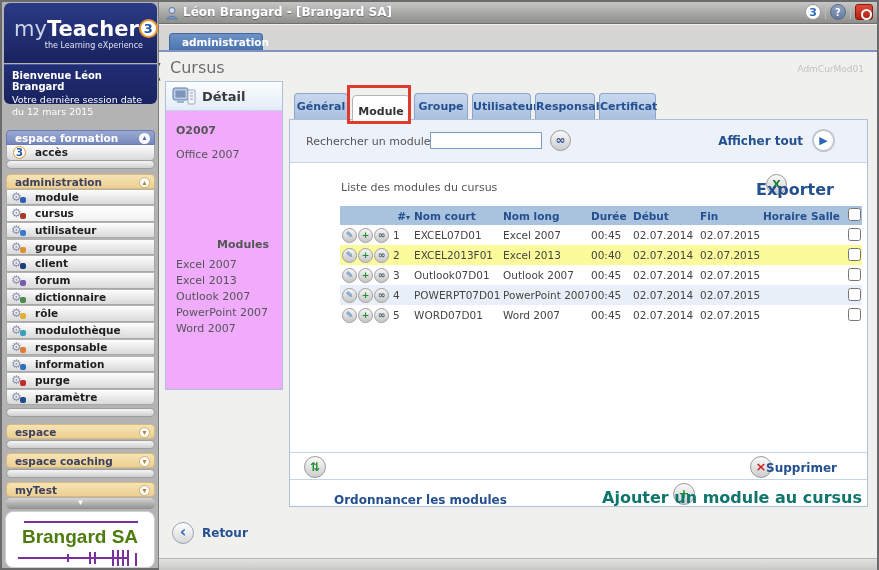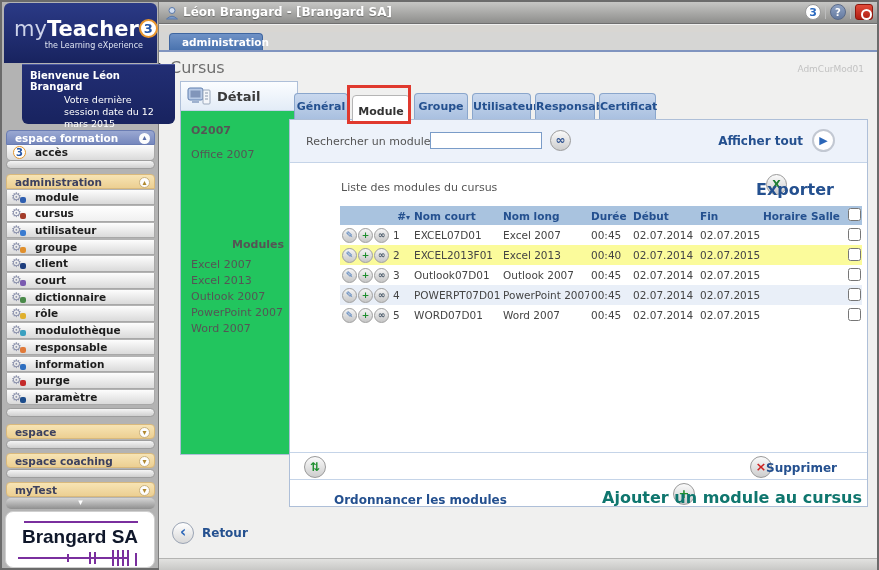--- a/index.html
+++ b/index.html
@@ -8,43 +8,43 @@
   .window { position:absolute; inset:0; border:2px solid #6b6b6b; background:#b3b3b3; }
 
   
   .sidebar { position:absolute; left:0; top:0; width:157px; bottom:0; background:#b3b3b3; border-right:1px solid #7d7d7d; z-index:5; }
   .logo-box { position:absolute; left:2px; top:1px; width:153px; height:60px; background:linear-gradient(#2b3a86,#18235f); border-radius:6px 6px 0 0; color:#fff; }
   .logo-line { position:absolute; left:10px; top:14px; white-space:nowrap; }
   .logo-my { font-size:21px; color:#cdd3ea; }
   .logo-teacher { font-size:21px; font-weight:bold; color:#ffffff; }
   .logo-three { display:inline-block; width:19px; height:19px; border-radius:50%; background:#fff; border:2px solid #e8962e; color:#2456a8; font-weight:bold; font-size:13px; text-align:center; line-height:16px; vertical-align:3px; }
   .logo-tagline { position:absolute; right:14px; top:38px; font-size:8px; color:#dfe4f2; }
-  .welcome-box { position:absolute; left:20px; top:62px; width:153px; height:60px; background:linear-gradient(#222e74,#18235f); border-radius:0 0 6px 6px; color:#fff; padding:5px 8px; border-top:1px solid #4a57a0; }
+  .welcome-box { position:absolute; left:2px; top:62px; width:153px; height:40px; background:linear-gradient(#222e74,#18235f); border-radius:0 0 6px 6px; color:#fff; padding:5px 8px; border-top:1px solid #4a57a0; }
   .welcome-box .l1 { font-weight:bold; font-size:10px; }
-  .welcome-box .l2 { font-size:9.5px; margin-top:2px; line-height:1.25;margin-left:34px; }
+  .welcome-box .l2 { font-size:9.5px; margin-top:2px; line-height:1.25; }
 
   .sec-head { position:absolute; left:4px; width:149px; height:15px; border-radius:4px 4px 0 0; font-weight:bold; font-size:10.5px; padding:1px 6px 0 8px; cursor:pointer; }
   .sec-head.blue { background:linear-gradient(#9aa8d2,#7688bd); color:#fff; border:1px solid #6a7cb2; }
   .sec-head.tan  { background:linear-gradient(#f7e4b4,#eccf92); color:#3c405e; border:1px solid #d9b97c; }
   .sec-chevron { position:absolute; right:4px; top:1.5px; width:11px; height:11px; border-radius:50%; background:#fdfdfd; text-align:center; line-height:10px; font-size:8px; }
   .sec-head.blue .sec-chevron { color:#5a6fa8; border:1px solid #c4ccе4; }
   .sec-head.tan  .sec-chevron { color:#b08830; border:1px solid #cbb27c; }
 
   .spacer-bar { position:absolute; left:4px; width:149px; height:9px; background:linear-gradient(#f5f5f5,#cfcfcf); border:1px solid #9d9d9d; border-radius:5px; }
 
   .menu-item { position:absolute; left:4px; width:149px; height:15.5px; background:linear-gradient(#fdfdfd,#dadada); border:1px solid #a8a8a8; border-top:none; font-weight:bold; color:#1d1d1d; padding-left:28px; line-height:14px; font-size:10.5px; cursor:pointer; }
   .menu-item.selected { background:linear-gradient(#ffffff,#f0f0f0); }
   .mi-ico { position:absolute; left:4px; top:0px; width:16px; height:14px; color:#8d93ad; font-size:12px; line-height:14px; }
   .mi-dot { position:absolute; left:13px; top:7px; width:6px; height:6px; border-radius:2px; }
 
   .collapse-bar { position:absolute; left:4px; width:149px; height:11px; background:linear-gradient(#d6d6d6,#8f8f8f); border-radius:5px; text-align:center; color:#fff; font-size:9px; line-height:9px; cursor:pointer; }
 
   .brand-box { position:absolute; left:3px; top:509px; width:150px; height:57px; background:#fff; border-radius:8px; border:1px solid #cfcfcf; text-align:center; }
   .brand-rule { position:absolute; left:18px; top:9px; width:114px; height:2px; background:#7a2f9e; }
-  .brand-name { position:absolute; left:0; top:14px; width:100%; font-size:19px; font-weight:bold; color:#0f172a; font-family:"Liberation Sans", sans-serif; }
+  .brand-name { position:absolute; left:0; top:14px; width:100%; font-size:19px; font-weight:bold; color:#4d7c0f; font-family:"Liberation Sans", sans-serif; }
 
   
   .main { position:absolute; left:157px; right:0; top:0; bottom:0; background:#f0f0ef; }
   .titlebar { position:absolute; left:0; right:0; top:0; height:22px; background:linear-gradient(#c6c6c4,#8e8e8c); border-bottom:1px solid #6f6f6f; }
   .tb-title { position:absolute; left:24px; top:3px; color:#fff; font-weight:bold; font-size:12px; text-shadow:0 1px 1px #00000055; }
   .person-ico { position:absolute; left:6px; top:4px; }
   .tb-right { position:absolute; right:4px; top:2px; display:flex; align-items:center; gap:4px; }
   .tb-sep { width:1px; height:14px; background:#bdbdbd; }
   .tb-badge { width:16px; height:16px; border-radius:50%; background:#fff; border:1px solid #9a9a9a; color:#2e6cc0; font-weight:bold; font-size:11px; text-align:center; line-height:15px; cursor:pointer; }
   .tb-help { width:16px; height:16px; border-radius:50%; background:linear-gradient(#8ea2c4,#64799e); color:#fff; font-weight:bold; font-size:10px; text-align:center; line-height:15px; border:1px solid #5a6a88; cursor:pointer; }
@@ -55,21 +55,21 @@
   .tabstrip { position:absolute; left:0; right:0; top:30px; height:18px; background:#d6d6d4; }
   .admin-tab { position:absolute; left:10px; top:1px; width:94px; height:17px; background:linear-gradient(#6f92c6,#4a73ae); border-radius:4px 4px 0 0; color:#fff; font-weight:bold; font-size:10.5px; text-align:left; padding:2px 0 0 12px; border:1px solid #3f66a0; border-bottom:none; cursor:pointer; }
   .blue-rule { position:absolute; left:0; right:0; top:48px; height:2px; background:#8094bf; }
 
   .content { position:absolute; left:0; right:0; top:50px; bottom:0; }
   .page-title { position:absolute; left:11px; top:6px; font-size:16px; color:#6e6e6e; }
   .page-code { position:absolute; right:13px; top:12px; font-size:9px; color:#c2c2c2; }
   .collapse-handle { position:absolute; left:-6px; top:8px; width:12px; height:22px; color:#3a3a3a; font-size:20px; font-weight:bold; line-height:22px; cursor:pointer; }
 
   
-  .detail-panel { position:absolute; left:21px; top:29px; width:118px; height:374px; background:#22c55e; border:1px solid #aebfd8; }
+  .detail-panel { position:absolute; left:6px; top:29px; width:118px; height:309px; background:#f0abfc; border:1px solid #aebfd8; }
   .detail-head { position:absolute; left:0; right:0; top:0; height:29px; background:linear-gradient(#fbfdff,#e3ecf7); border-bottom:1px solid #c5d4e8; }
   .detail-title { position:absolute; left:36px; top:7px; font-weight:bold; font-size:13px; color:#3a3a3a; }
   .detail-body { position:absolute; left:10px; top:29px; right:4px; bottom:0; color:#555; }
   .d-code { position:absolute; top:13px; font-weight:bold; }
   .d-name { position:absolute; top:37px; }
   .d-modlabel { position:absolute; top:127px; font-weight:bold;margin-left:41px; }
   .d-mod { position:absolute; }
 
   
   .tabs-row { position:absolute; left:135px; top:41px; height:26px; display:flex; gap:4px; }
@@ -150,21 +150,21 @@
     <div class="sec-head tan" style="top:172px">
       <span>administration</span>
       <span class="sec-chevron">▴</span>
     </div>
 
     <div class="menu-item" style="top:187.5px"><span class="mi-ico">⚙</span><span class="mi-dot" style="background:#2f5fb0"></span><span>module</span></div>
     <div class="menu-item selected" style="top:204.2px"><span class="mi-ico">⚙</span><span class="mi-dot" style="background:#a33c2a"></span><span>cursus</span></div>
     <div class="menu-item" style="top:220.9px"><span class="mi-ico">⚙</span><span class="mi-dot" style="background:#3a7bd0"></span><span>utilisateur</span></div>
     <div class="menu-item" style="top:237.6px"><span class="mi-ico">⚙</span><span class="mi-dot" style="background:#e0902e"></span><span>groupe</span></div>
     <div class="menu-item" style="top:254.3px"><span class="mi-ico">⚙</span><span class="mi-dot" style="background:#1d3d7c"></span><span>client</span></div>
-    <div class="menu-item" style="top:271px"><span class="mi-ico">⚙</span><span class="mi-dot" style="background:#7a5ab0"></span><span>court</span></div>
+    <div class="menu-item" style="top:271px"><span class="mi-ico">⚙</span><span class="mi-dot" style="background:#7a5ab0"></span><span>forum</span></div>
     <div class="menu-item" style="top:287.7px"><span class="mi-ico">⚙</span><span class="mi-dot" style="background:#4a8a4a"></span><span>dictionnaire</span></div>
     <div class="menu-item" style="top:304.4px"><span class="mi-ico">⚙</span><span class="mi-dot" style="background:#e0b02e"></span><span>rôle</span></div>
     <div class="menu-item" style="top:321.1px"><span class="mi-ico">⚙</span><span class="mi-dot" style="background:#3aa0c0"></span><span>modulothèque</span></div>
     <div class="menu-item" style="top:337.8px"><span class="mi-ico">⚙</span><span class="mi-dot" style="background:#e07a3a"></span><span>responsable</span></div>
     <div class="menu-item" style="top:354.5px"><span class="mi-ico">⚙</span><span class="mi-dot" style="background:#2f6fc0"></span><span>information</span></div>
     <div class="menu-item" style="top:371.2px"><span class="mi-ico">⚙</span><span class="mi-dot" style="background:#c42a2a"></span><span>purge</span></div>
     <div class="menu-item" style="top:387.9px; border-radius:0 0 5px 5px;"><span class="mi-ico">⚙</span><span class="mi-dot" style="background:#1d4d8c"></span><span>paramètre</span></div>
 
     <div class="spacer-bar" style="top:406px"></div>
 

